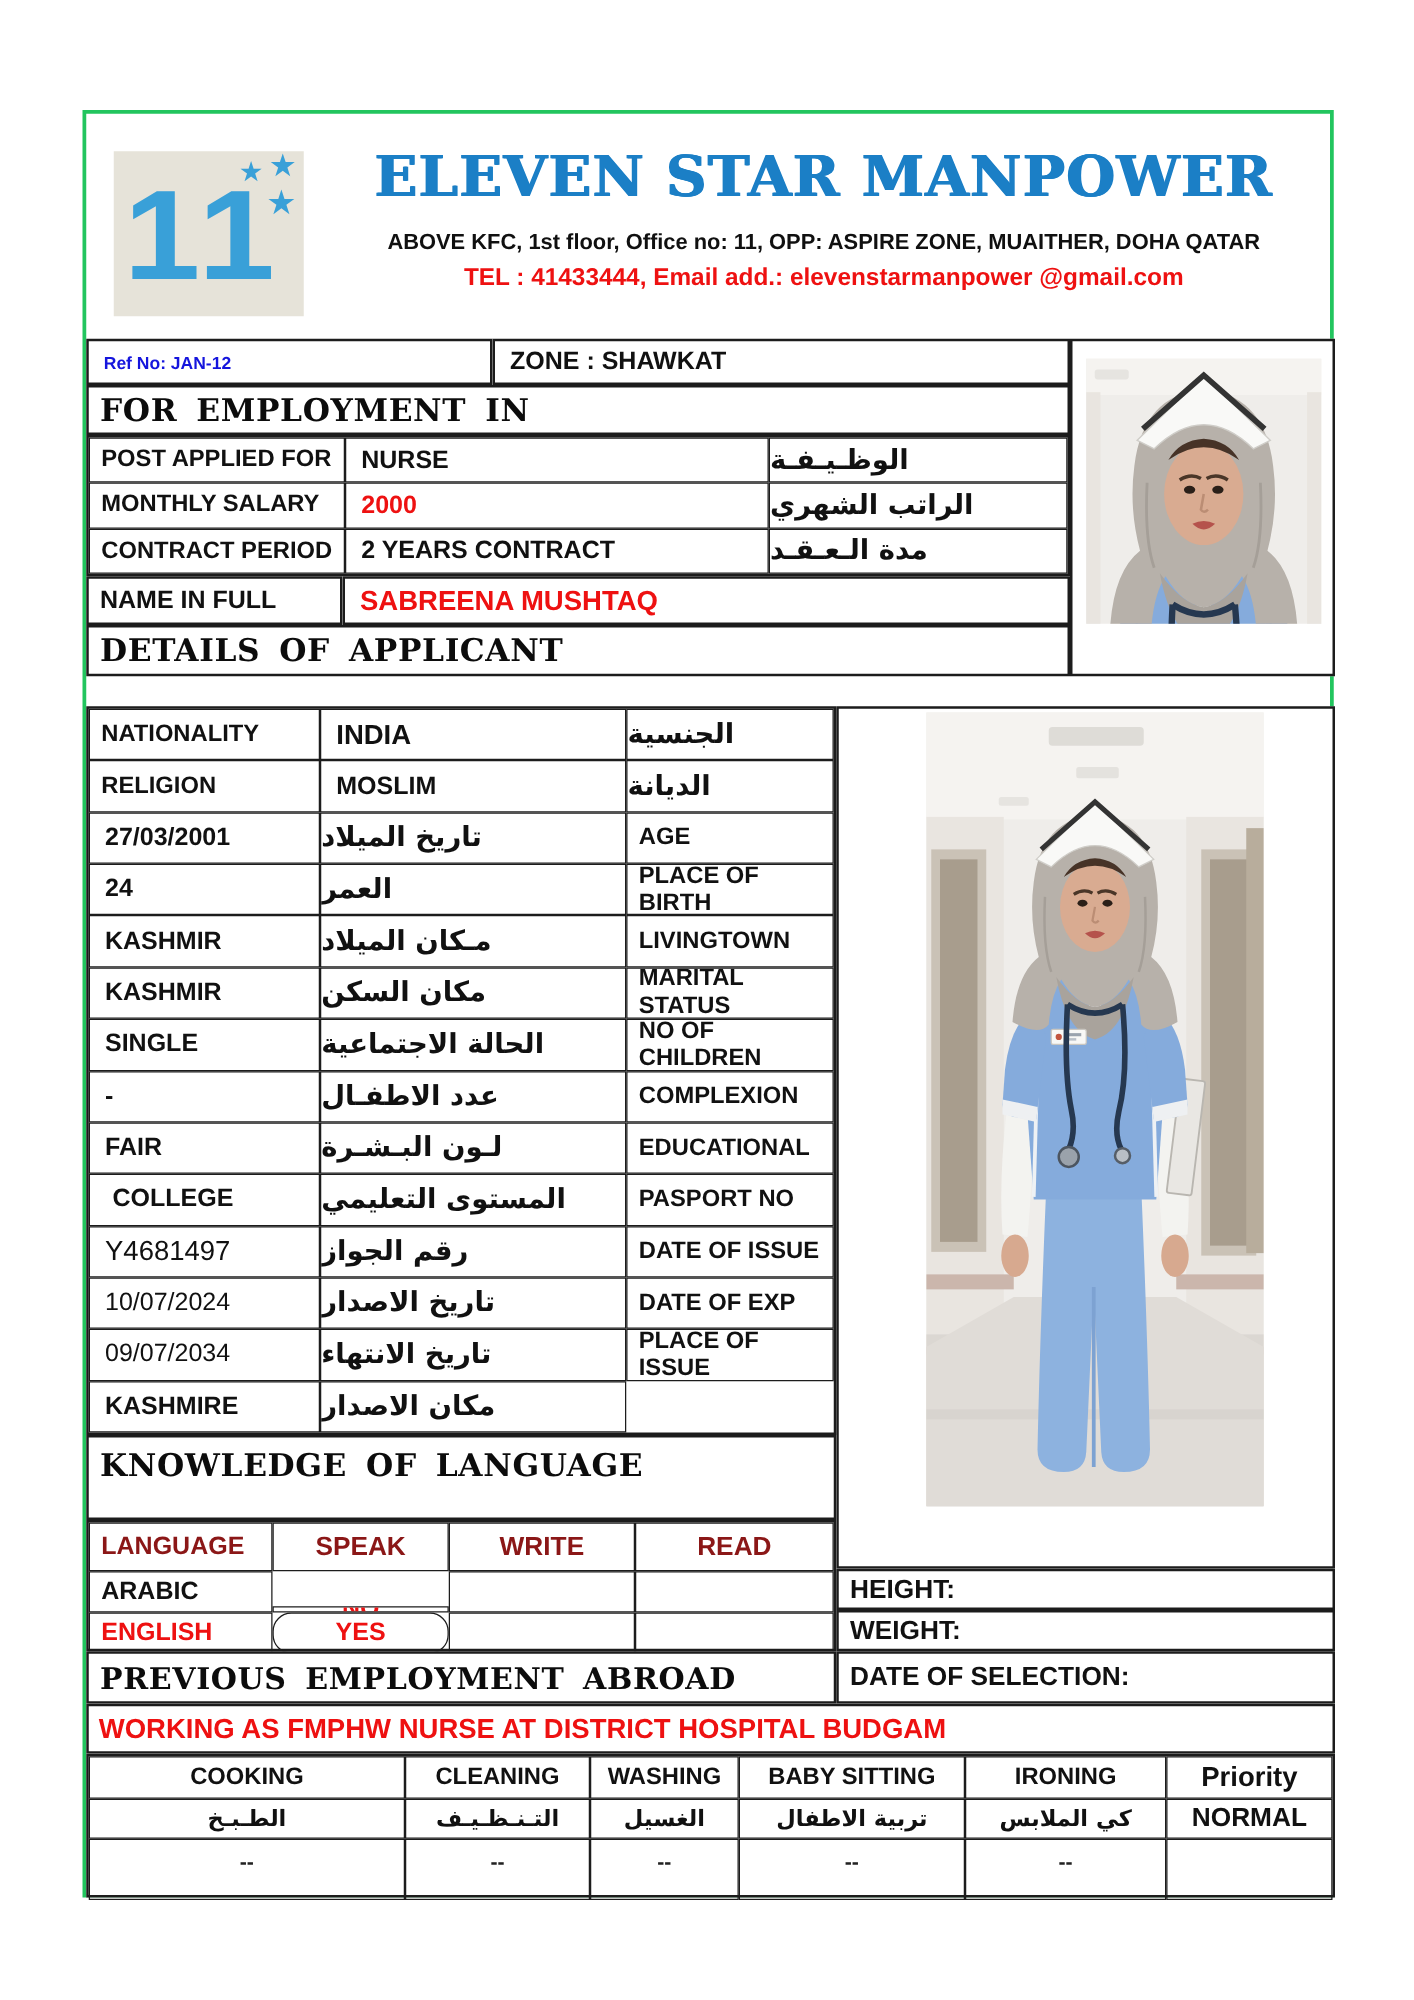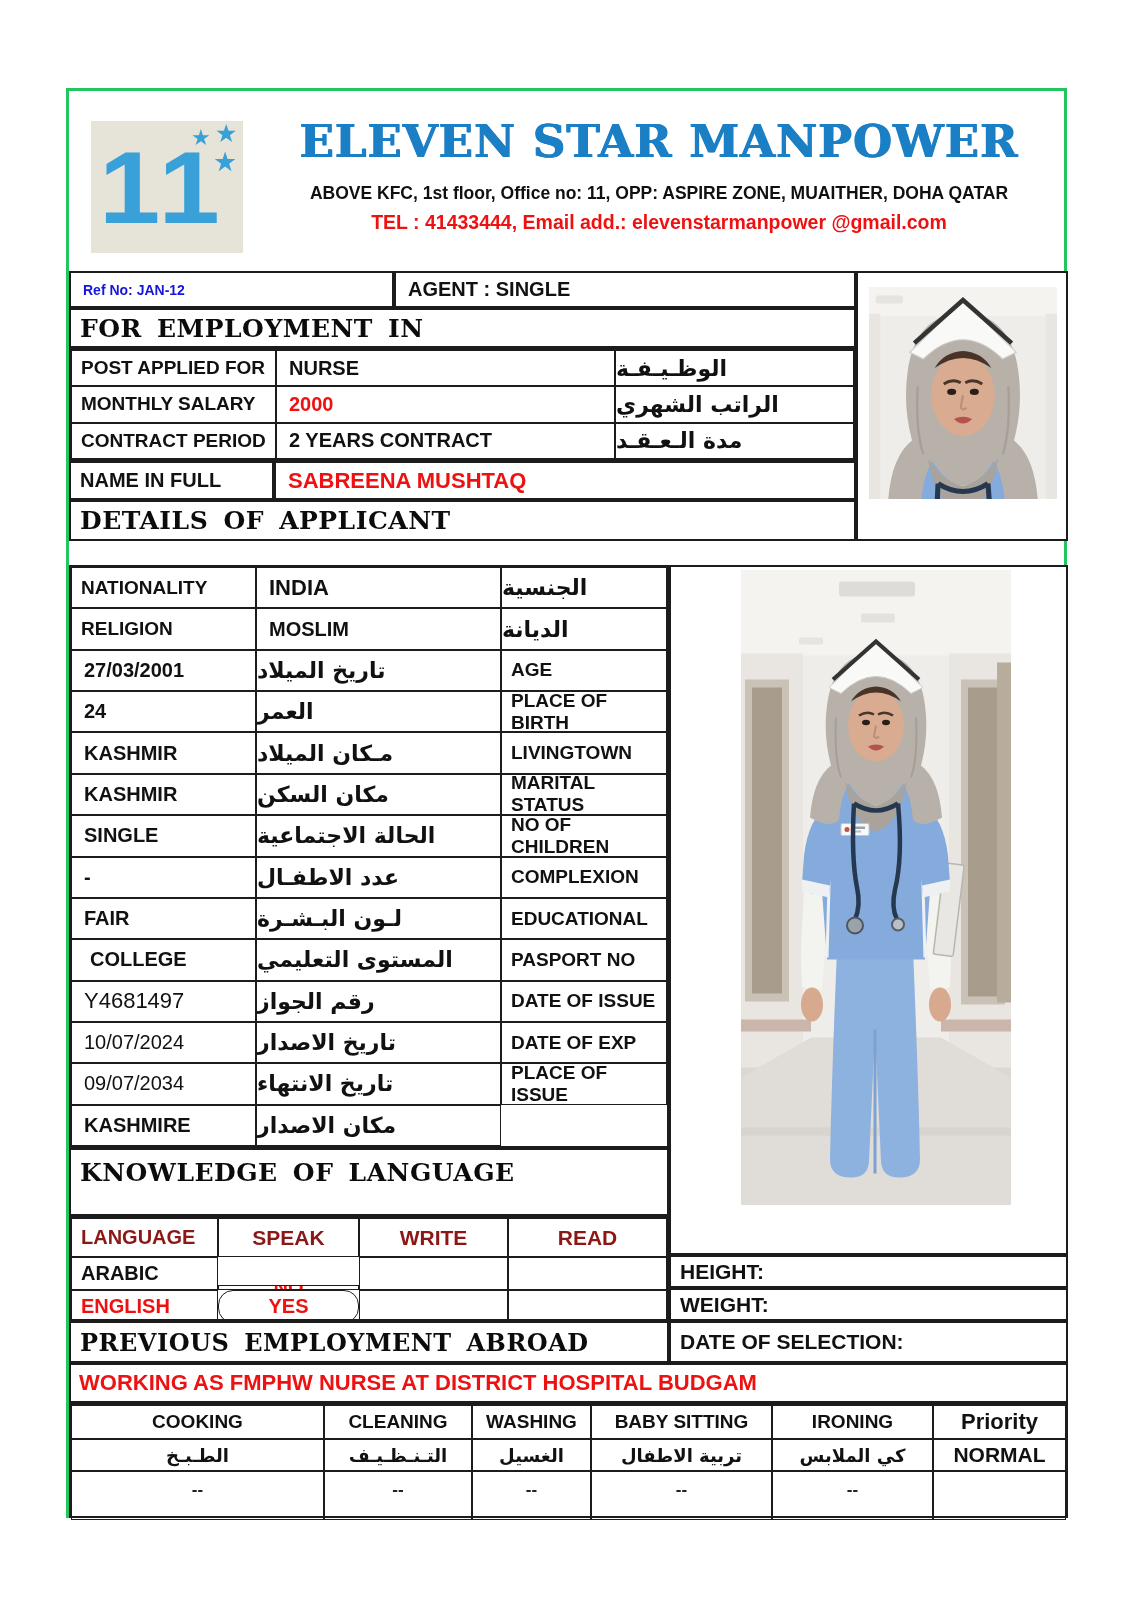--- a/index.html
+++ b/index.html
@@ -132,21 +132,21 @@
       <div class="logo-num">11</div>
       <span class="star s1">★</span>
       <span class="star s2">★</span>
       <span class="star s3">★</span>
     </div>
     <div class="head-title">ELEVEN STAR MANPOWER</div>
     <div class="head-address">ABOVE  KFC, 1st floor, Office no: 11, OPP: ASPIRE ZONE, MUAITHER, DOHA QATAR</div>
     <div class="head-contact">TEL : 41433444, Email add.: elevenstarmanpower @gmail.com</div>
 
     <div class="c val blue" style="left:0;top:180px;width:325px;height:37px;font-size:14px;">Ref No: JAN-12</div>
-    <div class="c val" style="left:325px;top:180px;width:462px;height:37px;">AGENT : SINGLE</div>
+    <div class="c val" style="left:325px;top:180px;width:462px;height:37px;">ZONE : SHAWKAT</div>
 
     <div class="c photo-cell">
       <svg class="photo-small" viewBox="52 60 166 192" preserveAspectRatio="xMidYMid slice" role="img">
         <use href="#nurse-scene"></use>
       </svg>
     </div>
 
     <div class="c heading" style="left:0;top:217px;width:787px;height:40px;">FOR EMPLOYMENT IN</div>
 
     <div class="grid emp-grid">

